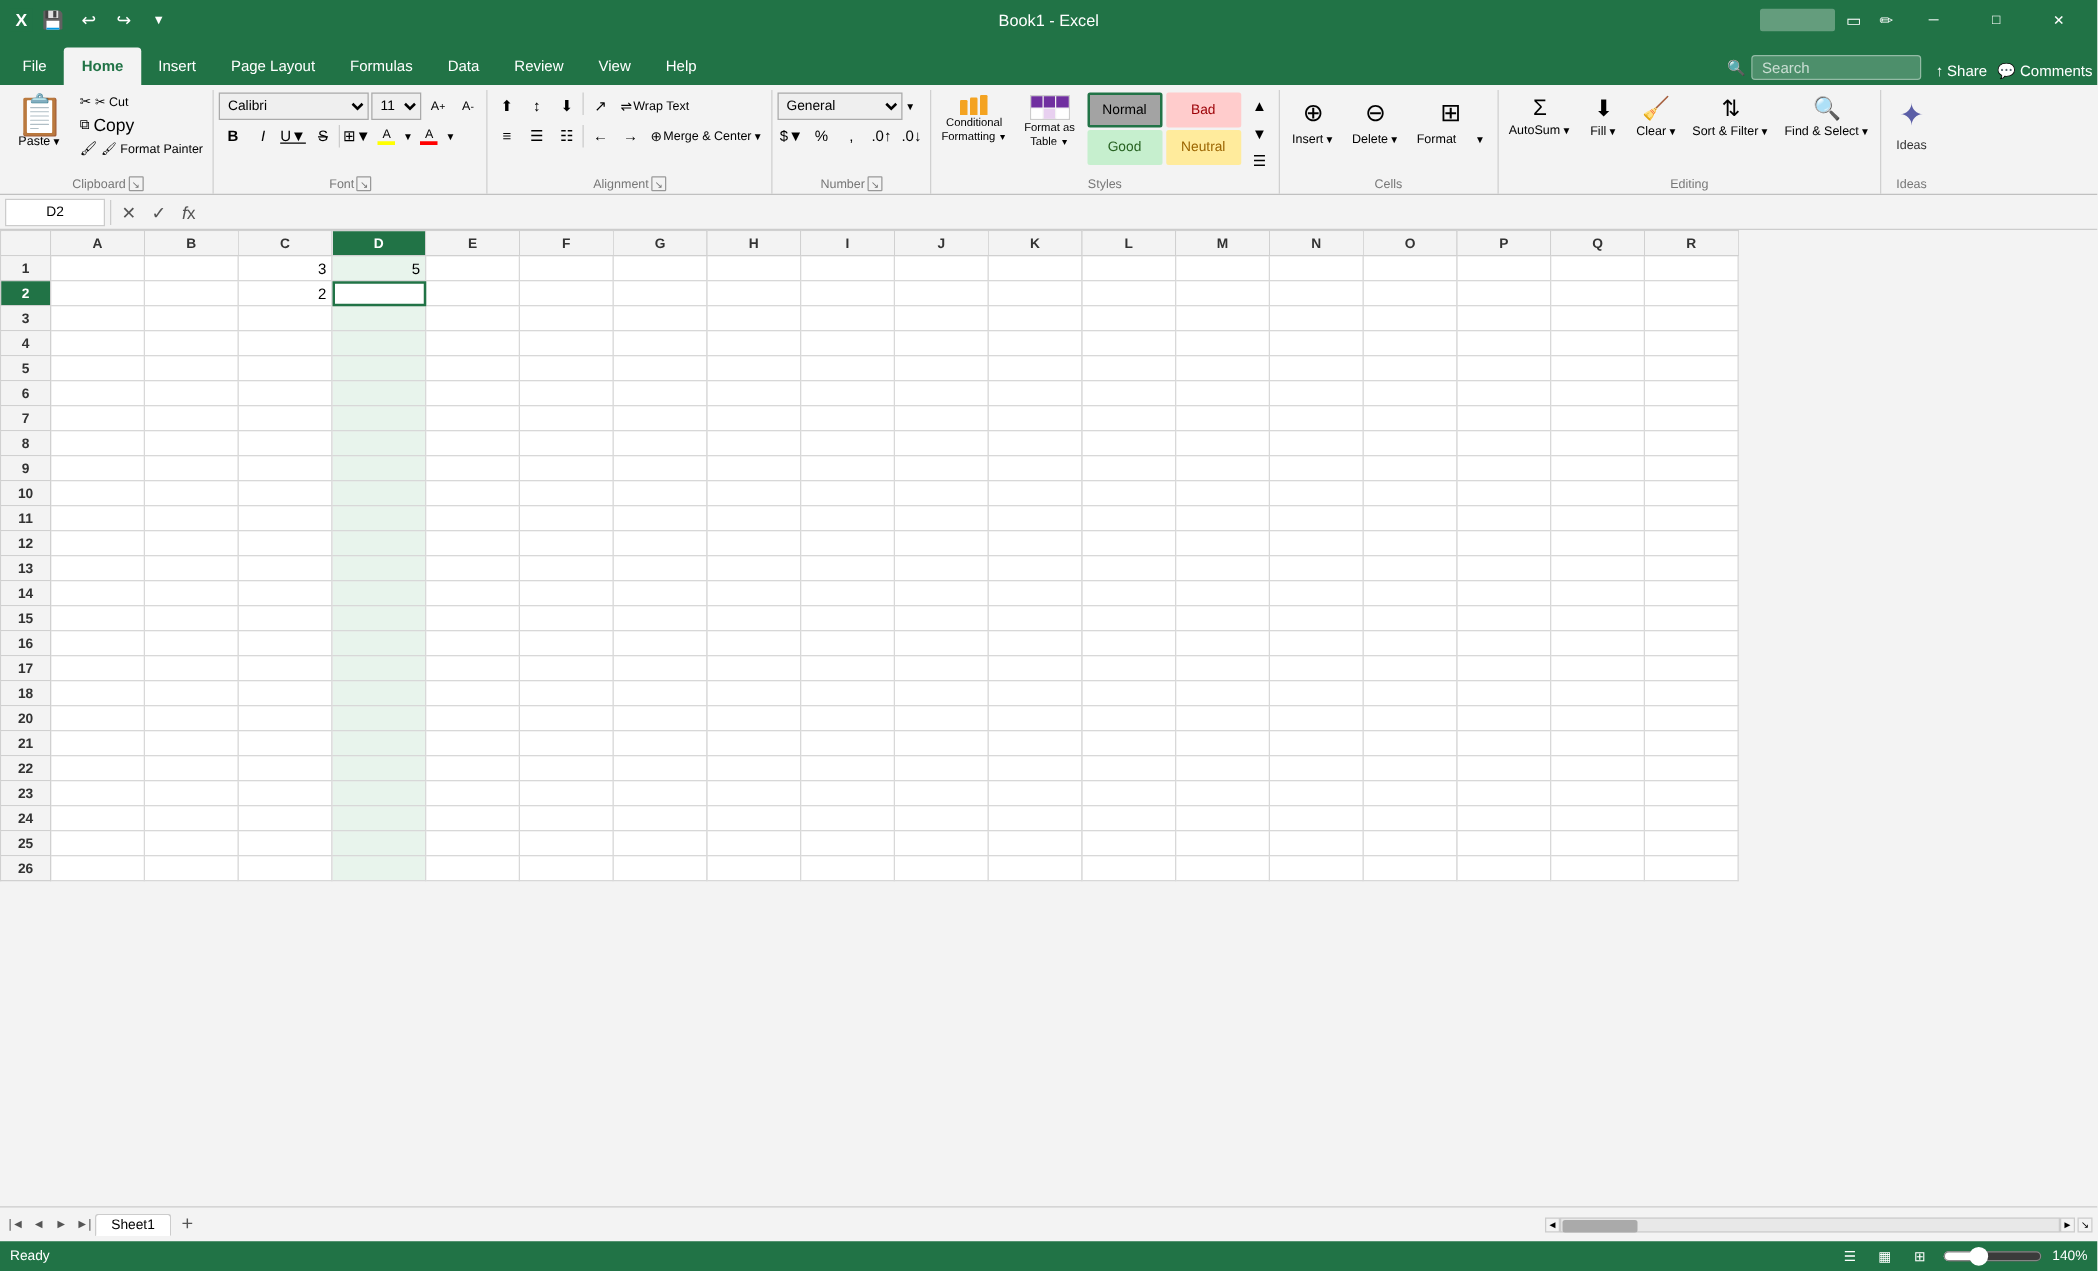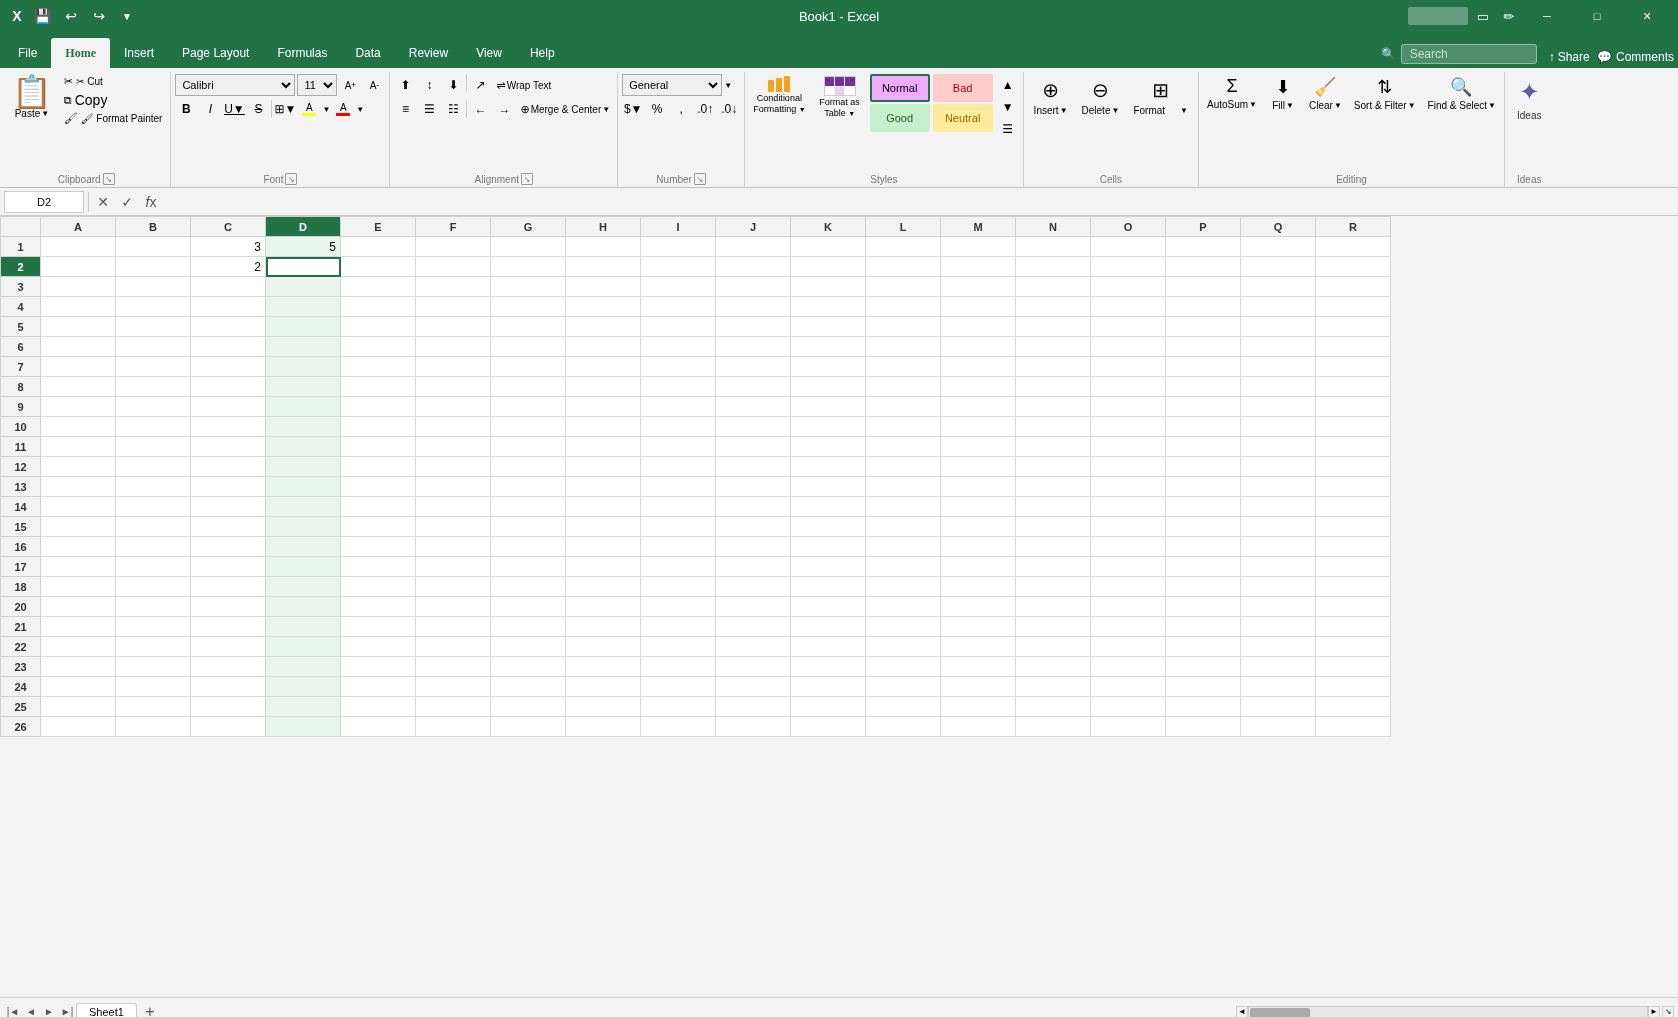--- a/index.html
+++ b/index.html
@@ -32,21 +32,21 @@
     .ribbon-tab {
       padding: 6px 14px;
       color: white;
       cursor: pointer;
       font-size: 12px;
       border-radius: 3px 3px 0 0;
       height: 30px;
       display: flex;
       align-items: center;
     }
-    .ribbon-tab.active { background: #f3f3f3; color: #217346; font-weight: 600; font-family: Liberation Serif, serif; }
+    .ribbon-tab.active { background: #f3f3f3; color: #217346; font-weight: 600; }
 
     
     .ribbon-search {
       margin-left: auto;
       display: flex;
       align-items: center;
       gap: 4px;
       color: white;
       font-size: 12px;
       margin-bottom: 4px;
@@ -112,21 +112,21 @@
     .style-cell {
       width: 60px;
       height: 28px;
       display: flex;
       align-items: center;
       justify-content: center;
       font-size: 11px;
       cursor: pointer;
       border-radius: 2px;
     }
-    .style-normal { background: #f0abfc; border: 2px solid #217346; color: #000; }
+    .style-normal { background: #a3a3a3; border: 2px solid #217346; color: #000; }
     .style-bad { background: #fcc; color: #9c0006; }
     .style-good { background: #c6efce; color: #276221; }
     .style-neutral { background: #ffeb9c; color: #9c6500; }
     .cell-btn {
       display: flex;
       flex-direction: column;
       align-items: center;
       padding: 4px 6px;
       cursor: pointer;
       border-radius: 3px;
@@ -357,21 +357,21 @@
       cursor: pointer;
       border: 1px solid #999;
       border-radius: 1px;
       font-size: 8px;
     }
 
     .ribbon-main { display: flex; background: #f3f3f3; align-items: stretch; padding: 4px 2px 0 2px; min-height: 88px; border-bottom: 1px solid #c0c0c0; }
     .rgroup { display: flex; flex-direction: column; padding: 2px 4px 0 4px; border-right: 1px solid #d0d0d0; min-width: fit-content; }
     .rgroup:last-child { border-right: none; }
     .rgroup-content { display: flex; align-items: flex-start; gap: 2px; flex: 1; }
-    .rgroup-label { font-size: 10px; color: #777; text-align: center; padding: 2px 0; white-space: nowrap; display: flex; align-items: center; justify-content: center; gap: 2px; margin-top: 32px; }
+    .rgroup-label { font-size: 10px; color: #777; text-align: center; padding: 2px 0; white-space: nowrap; display: flex; align-items: center; justify-content: center; gap: 2px; }
 
     .cond-fmt-btn {
       display: flex; flex-direction: column; align-items: center; justify-content: center;
       padding: 2px 4px; cursor: pointer; border-radius: 3px; gap: 1px; min-width: 52px;
     }
   </style>
 </head>
 <body>
 
 <div class="title-bar">

